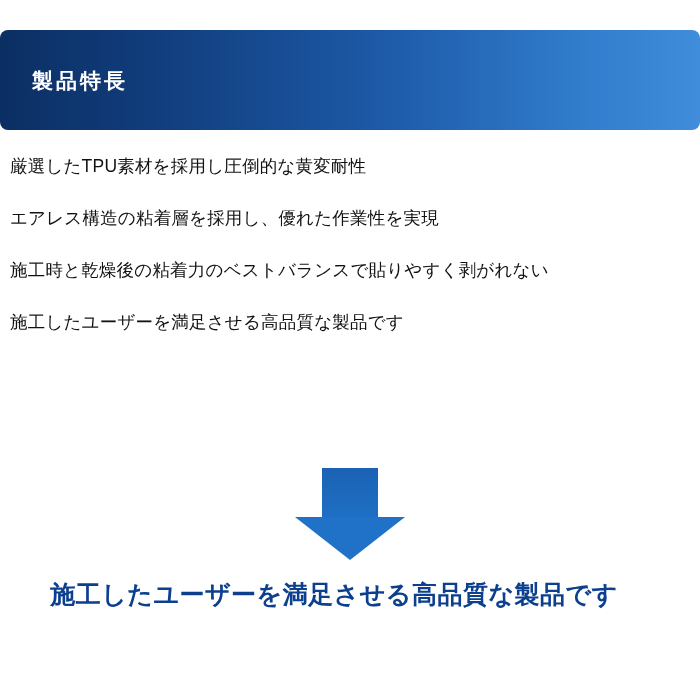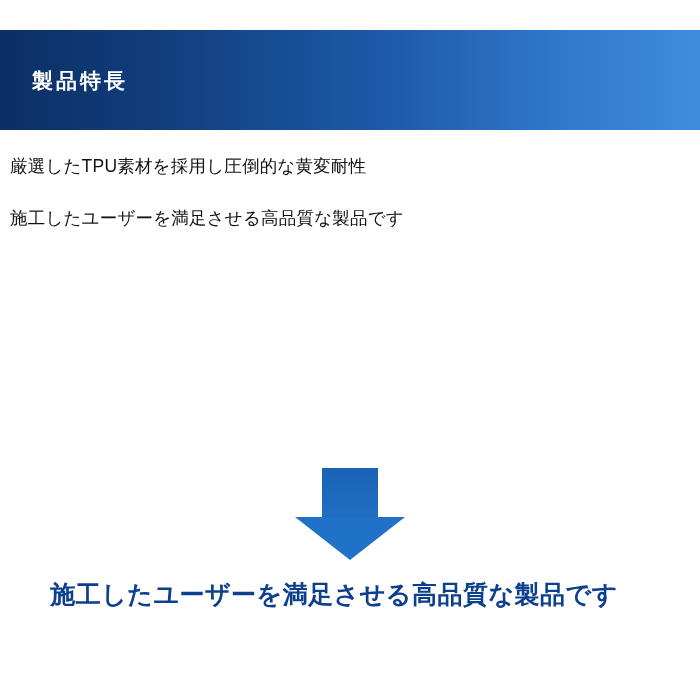--- a/index.html
+++ b/index.html
@@ -23,20 +23,21 @@
   
   .header-band {
     position: absolute;
     left: 0;
     top: 30px;
     width: 700px;
     height: 100px;
     background: linear-gradient(90deg, #0b2f63 0%, #113d7c 22%, #1d5aa8 55%, #2f79c9 80%, #3f8ddb 100%);
     display: flex;
     align-items: center;
+    border-radius: 8px;
   }
   .header-title {
     color: #ffffff;
     font-size: 21px;
     font-weight: bold;
     letter-spacing: 3px;
     margin-left: 32px;
     line-height: 1;
   }
   
@@ -109,20 +110,22 @@
 <body>
 
 <div class="page">
 
   <div class="header-band">
     <div class="header-title">製品特長</div>
   </div>
 
   <div class="features">
     <div class="feature-item">厳選したTPU素材を採用し圧倒的な黄変耐性</div>
+    <div class="feature-item">エアレス構造の粘着層を採用し、優れた作業性を実現</div>
+    <div class="feature-item">施工時と乾燥後の粘着力のベストバランスで貼りやすく剥がれない</div>
     <div class="feature-item">施工したユーザーを満足させる高品質な製品です</div>
   </div>
 
   <div class="arrow-wrap">
     <div class="arrow">
       <div class="arrow-stem"></div>
       <div class="arrow-head"></div>
     </div>
   </div>
 

